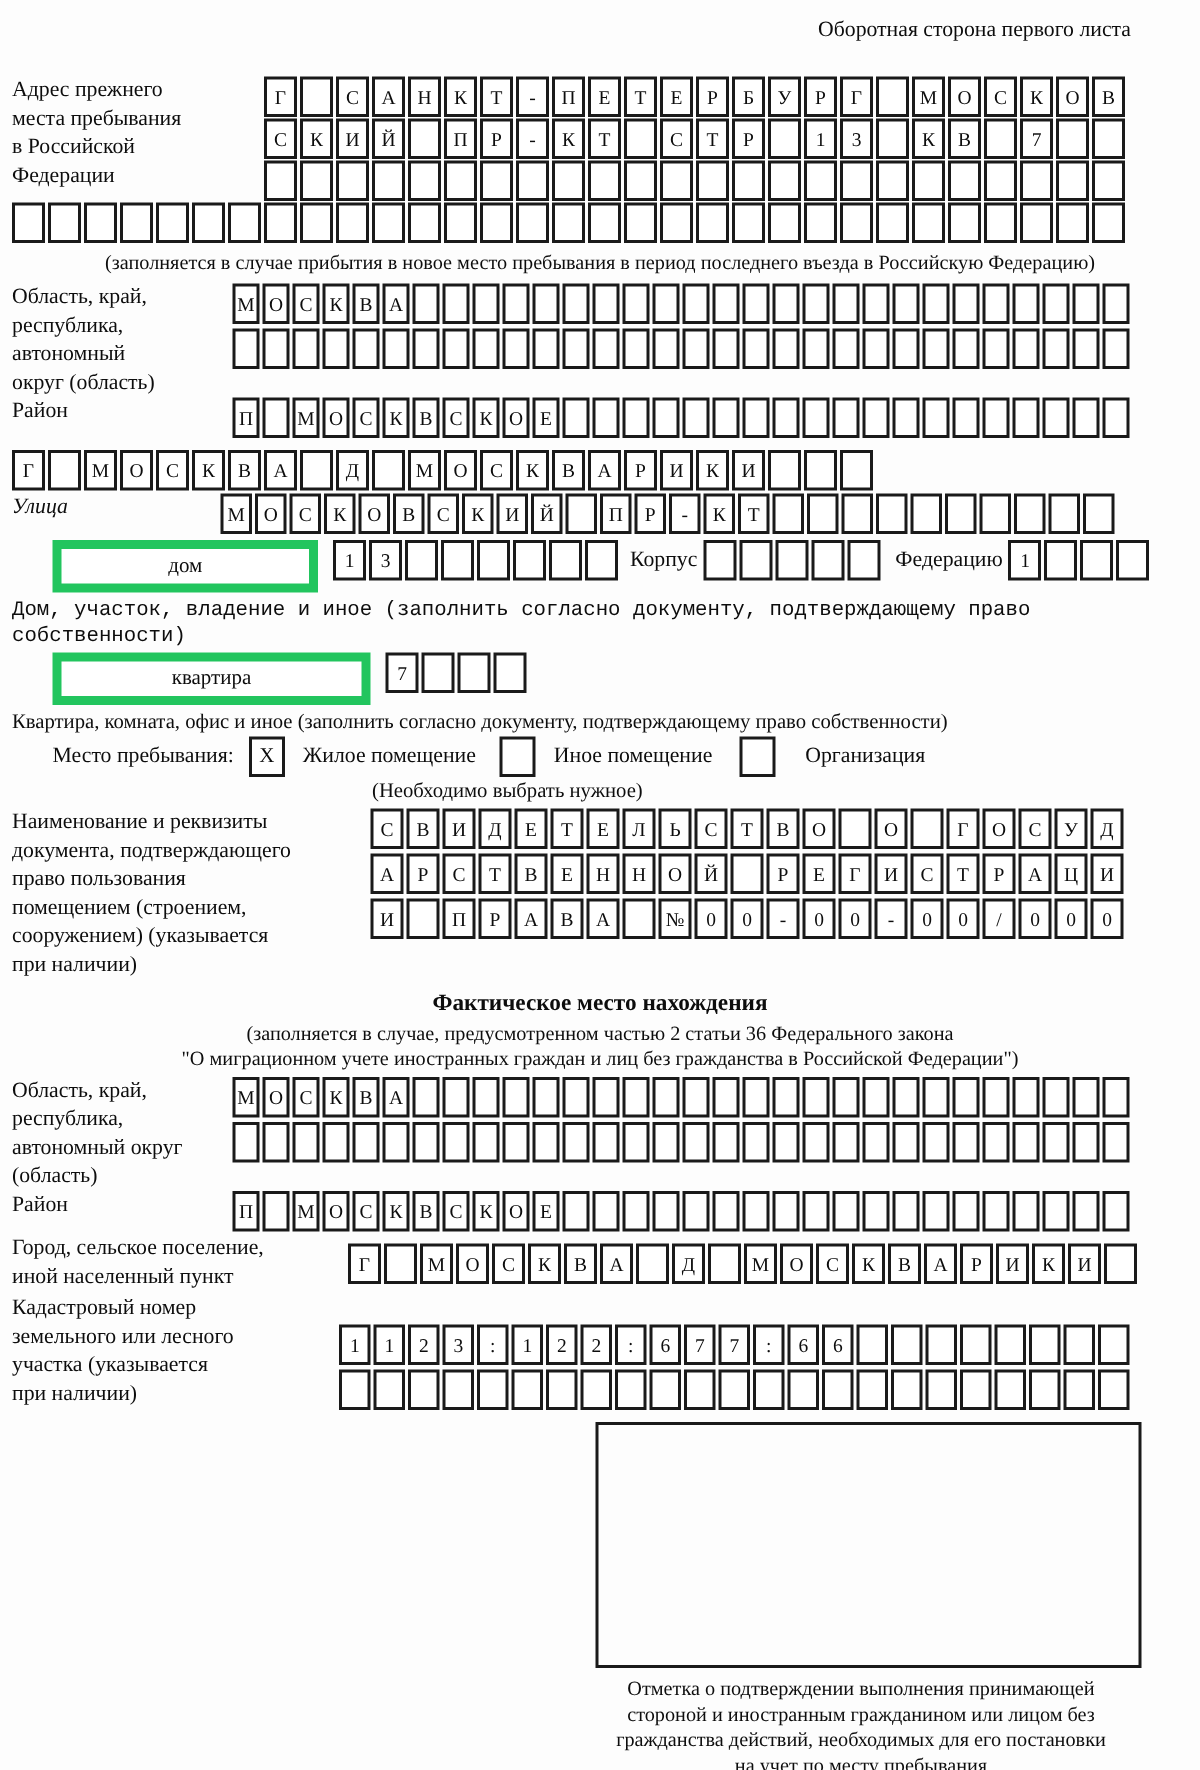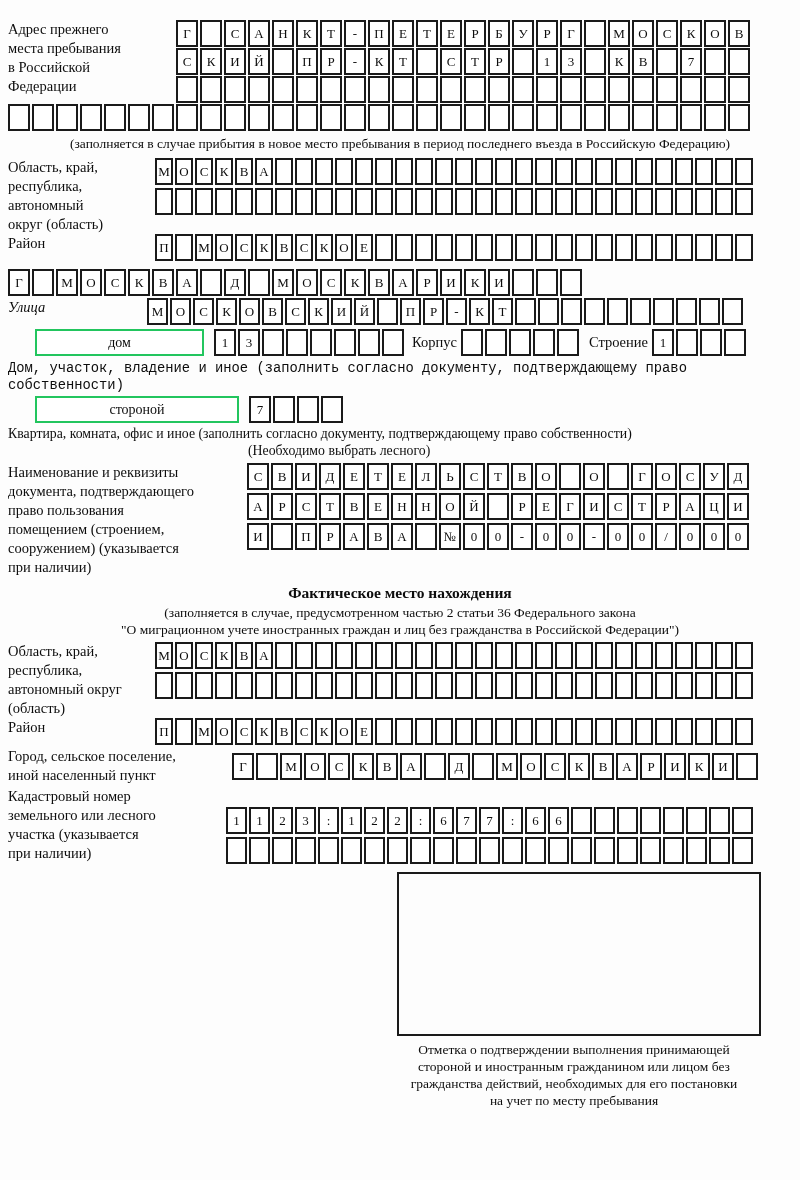--- a/index.html
+++ b/index.html
@@ -18,21 +18,21 @@
   .cells{display:flex;gap:2px;flex:none;}
   .cell{
     flex:none;display:inline-block;box-sizing:content-box;
     width:var(--cw,18px);height:23px;border:2px solid #1a1a1a;
     text-align:center;font-size:13px;line-height:23px;background:#fff;
   }
   .note-c{text-align:center;font-size:13.5px;line-height:17px;}
   .title-c{text-align:center;font-weight:bold;font-size:15.5px;line-height:19px;}
   .cap{font-size:13.8px;line-height:17px;}
   .wbox{
-    flex:none;box-sizing:content-box;height:23px;border:2px solid #22c55e;
+    flex:none;box-sizing:content-box;height:23px;border:6px solid #22c55e;
     text-align:center;line-height:23px;background:#fff;font-size:14px;
   }
   .chk{
     flex:none;box-sizing:content-box;width:20px;height:23px;border:2px solid #1a1a1a;
     text-align:center;line-height:23px;background:#fff;font-size:14px;
   }
   .inline-lbl{line-height:27px;flex:none;text-align:center;}
   .stamp-box{
     box-sizing:content-box;width:360px;height:160px;border:2px solid #1a1a1a;
     margin-left:389px;background:#fdfdfd;
@@ -40,20 +40,21 @@
   .stamp-cap{
     width:380px;margin-left:376px;text-align:center;
     font-size:13.5px;line-height:17px;white-space:pre-line;
   }
 </style>
 </head>
 <body>
 
 <div class="page">
 
+  <div class="top-note">Оборотная сторона первого листа</div>
 
   <div class="frow" style="margin-top:20px;">
     <div class="lbl" style="width:168px;">Адрес прежнего
 места пребывания
 в Российской
 Федерации</div>
     <div class="stack" style="gap:1px;">
       <div class="cells" style="--cw:18px;">
           <span class="cell">Г</span>
           <span class="cell"></span>
@@ -353,42 +354,51 @@
         <span class="cell"></span>
       </div>
     <div class="inline-lbl" style="margin-left:8px;margin-right:4px;">Корпус</div>
     <div class="cells" style="--cw:18px;">
         <span class="cell"></span>
         <span class="cell"></span>
         <span class="cell"></span>
         <span class="cell"></span>
         <span class="cell"></span>
       </div>
-    <div class="inline-lbl" style="margin-left:10px;margin-right:4px;">Строение</div>
+    <div class="inline-lbl" style="margin-left:10px;margin-right:4px;">Федерацию</div>
     <div class="cells" style="--cw:18px;">
         <span class="cell">1</span>
         <span class="cell"></span>
         <span class="cell"></span>
         <span class="cell"></span>
       </div>
   </div>
   <div class="cap" style="margin-top:4px;font-family:Liberation Mono, monospace;">Дом, участок, владение и иное (заполнить согласно документу, подтверждающему право собственности)</div>
 
   <div class="frow" style="margin-top:2px;margin-left:27px;">
-    <div class="wbox" style="width:200px;">стороной</div>
+    <div class="wbox" style="width:200px;">квартира</div>
     <div class="cells" style="--cw:18px;margin-left:10px;">
         <span class="cell">7</span>
         <span class="cell"></span>
         <span class="cell"></span>
         <span class="cell"></span>
       </div>
   </div>
   <div class="cap" style="margin-top:2px;">Квартира, комната, офис и иное (заполнить согласно документу, подтверждающему право собственности)</div>
 
-  <div class="cap" style="margin-left:240px;">(Необходимо выбрать лесного)</div>
+  <div class="frow" style="margin-top:2px;margin-left:27px;">
+    <div class="inline-lbl" style="margin-right:10px;">Место пребывания:</div>
+    <div class="chk">X</div>
+    <div class="inline-lbl" style="margin-left:12px;margin-right:16px;">Жилое помещение</div>
+    <div class="chk"></div>
+    <div class="inline-lbl" style="margin-left:12px;margin-right:18px;">Иное помещение</div>
+    <div class="chk"></div>
+    <div class="inline-lbl" style="margin-left:20px;">Организация</div>
+  </div>
+  <div class="cap" style="margin-left:240px;">(Необходимо выбрать нужное)</div>
 
   <div class="frow" style="margin-top:4px;">
     <div class="lbl" style="width:239px;">Наименование и реквизиты
 документа, подтверждающего
 право пользования
 помещением (строением,
 сооружением) (указывается
 при наличии)</div>
     <div class="stack" style="gap:3px;">
       <div class="cells" style="--cw:18px;">

